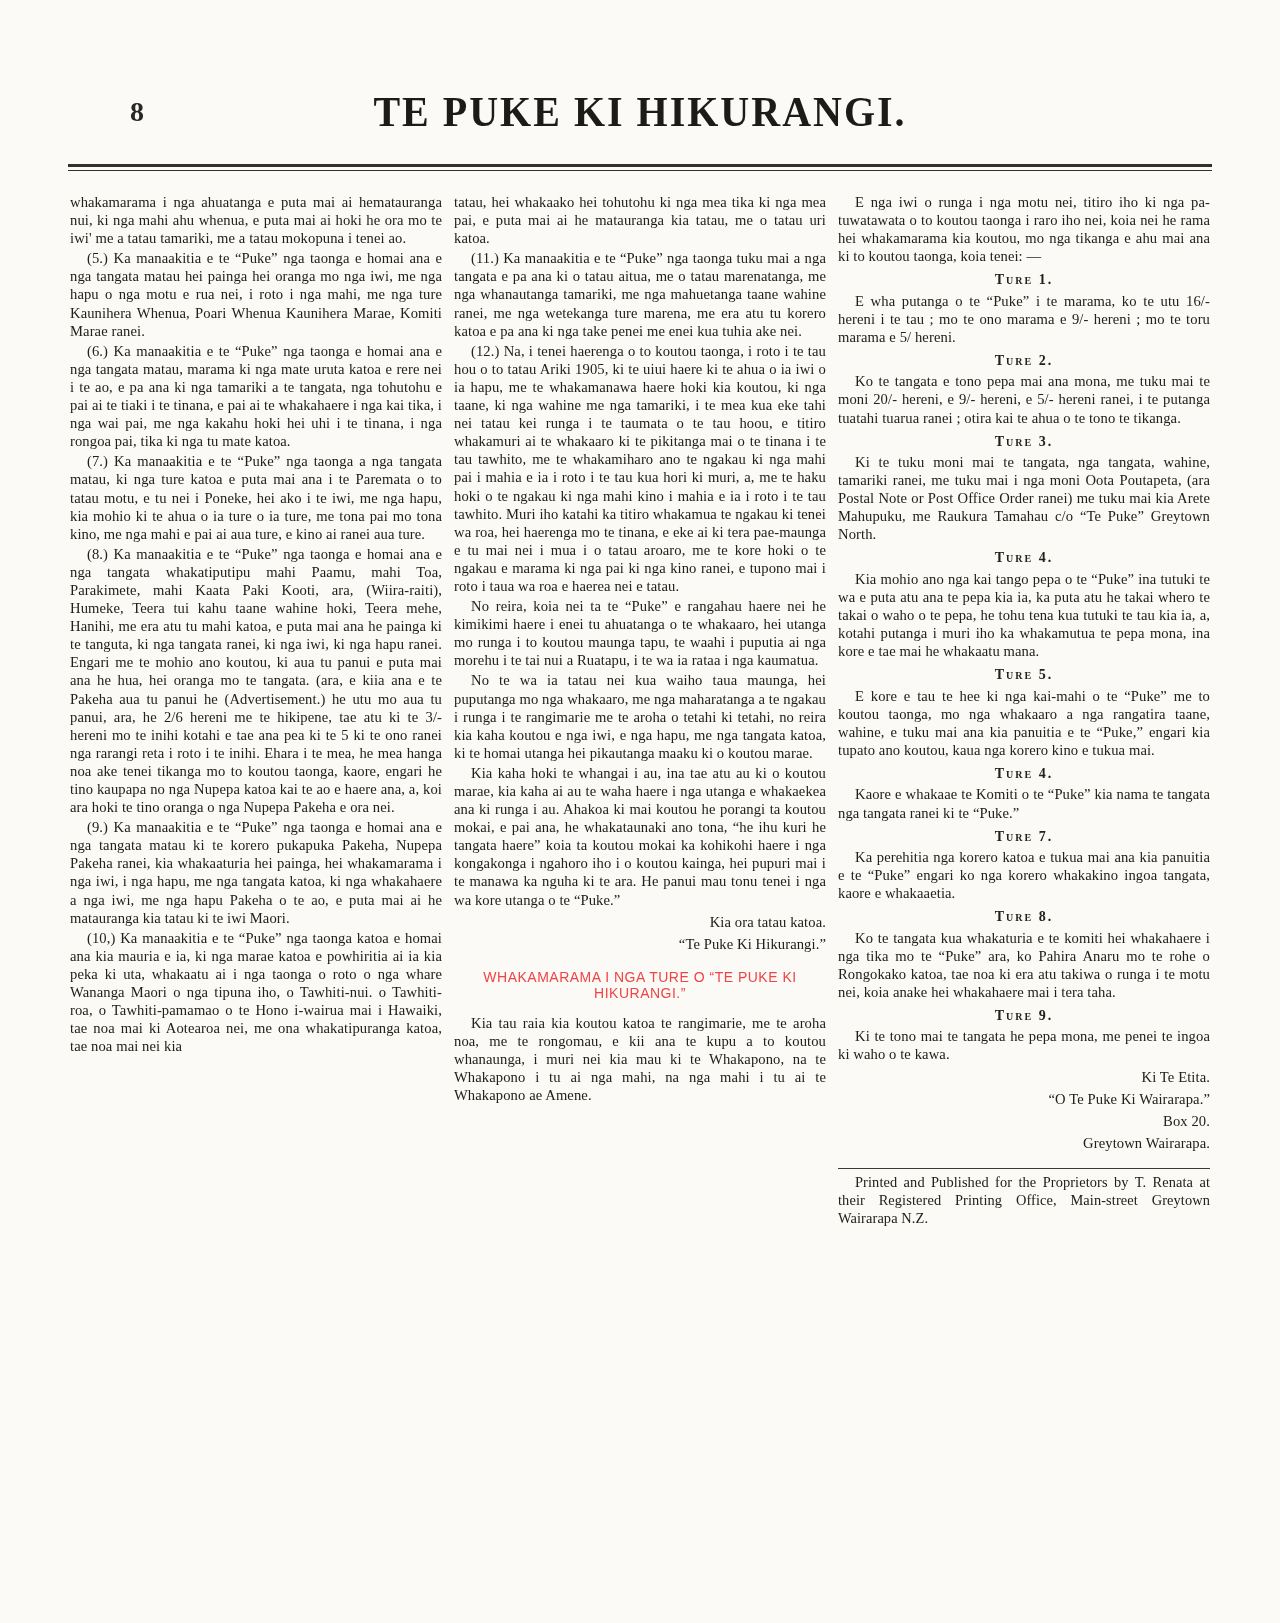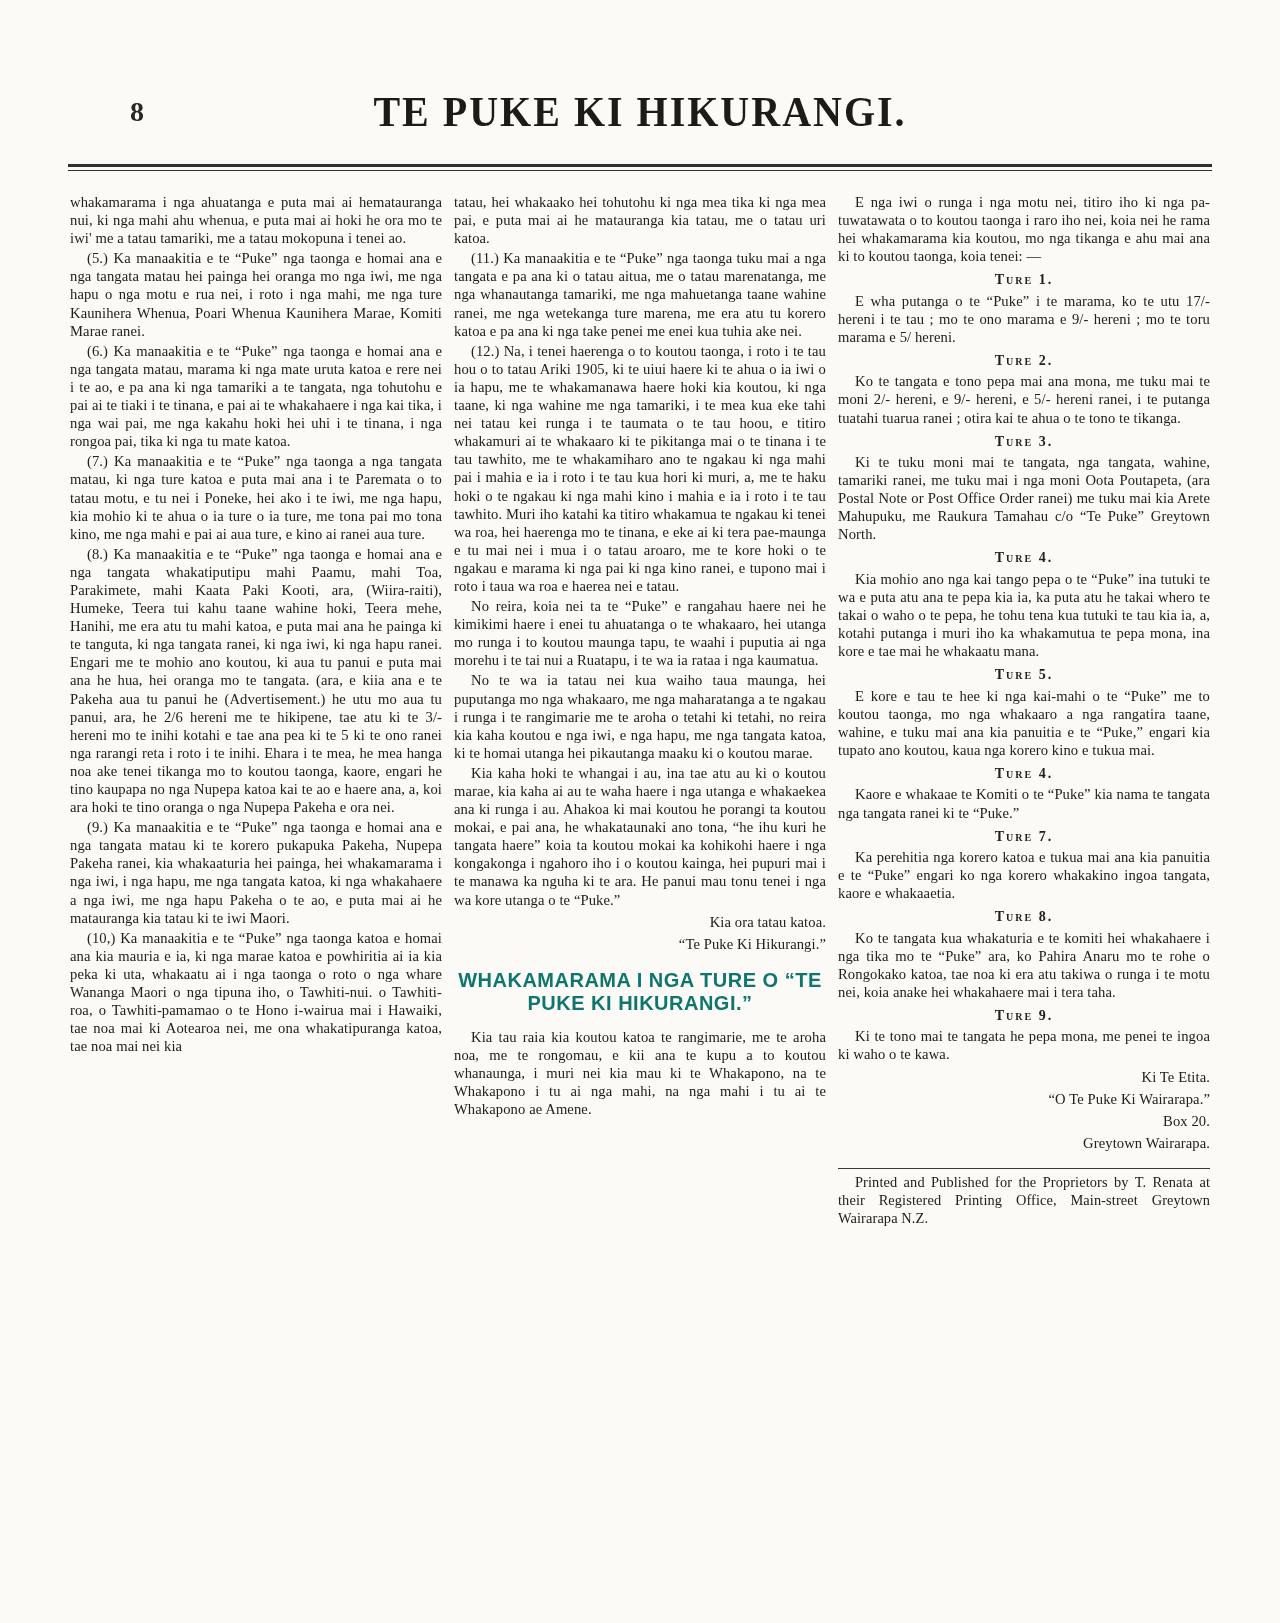--- a/index.html
+++ b/index.html
@@ -64,27 +64,27 @@
   .col p.center { text-align: right; text-indent: 0; margin: 4px 0; }
   .ture {
     text-align: center;
     font-variant: small-caps;
     letter-spacing: 2px;
     margin: 6px 0 3px 0;
     font-size: 14px;
   }
   .bighead {
     font-family: "Liberation Sans", sans-serif;
-    font-weight: bold;
-    font-size: 20px;
+    font-weight: normal;
+    font-size: 14px;
     line-height: 1.18;
     text-align: center;
     letter-spacing: 0.5px;
     margin: 16px 0 12px 0;
-    color: #0f766e;
+    color: #ef4444;
   }
   .imprint {
     margin-top: 16px;
     border-top: 1px solid #3a3832;
     padding-top: 5px;
     font-size: 14.4px;
   }
   .imprint p { margin: 0; text-indent: 17px; }
 </style>
 </head>
@@ -120,23 +120,23 @@
       <p class="ind">Kia kaha hoki te whangai i au, ina tae atu au ki o koutou marae, kia kaha ai au te waha haere i nga utanga e whakaekea ana ki runga i au. Ahakoa ki mai koutou he porangi ta koutou mokai, e pai ana, he whakataunaki ano tona, “he ihu kuri he tangata haere” koia ta koutou mokai ka kohikohi haere i nga kongakonga i ngahoro iho i o koutou kainga, hei pupuri mai i te manawa ka nguha ki te ara. He panui mau tonu tenei i nga wa kore utanga o te “Puke.”</p>
       <p class="center">Kia ora tatau katoa.</p>
       <p class="center">“Te Puke Ki Hikurangi.”</p>
       <h2 class="bighead">WHAKAMARAMA I NGA TURE O “TE PUKE KI HIKURANGI.”</h2>
       <p class="ind">Kia tau raia kia koutou katoa te rangimarie, me te aroha noa, me te rongomau, e kii ana te kupu a to koutou whanaunga, i muri nei kia mau ki te Whakapono, na te Whakapono i tu ai nga mahi, na nga mahi i tu ai te Whakapono ae Amene.</p>
     </section>
 
     <section class="col">
       <p class="ind">E nga iwi o runga i nga motu nei, titiro iho ki nga pa-tuwatawata o to koutou taonga i raro iho nei, koia nei he rama hei whakamarama kia koutou, mo nga tikanga e ahu mai ana ki to koutou taonga, koia tenei: —</p>
       <h3 class="ture">Ture 1.</h3>
-      <p class="ind">E wha putanga o te “Puke” i te marama, ko te utu 17/- hereni i te tau ; mo te ono marama e 9/- hereni ; mo te toru marama e 5/ hereni.</p>
+      <p class="ind">E wha putanga o te “Puke” i te marama, ko te utu 16/- hereni i te tau ; mo te ono marama e 9/- hereni ; mo te toru marama e 5/ hereni.</p>
       <h3 class="ture">Ture 2.</h3>
-      <p class="ind">Ko te tangata e tono pepa mai ana mona, me tuku mai te moni 2/- hereni, e 9/- hereni, e 5/- hereni ranei, i te putanga tuatahi tuarua ranei ; otira kai te ahua o te tono te tikanga.</p>
+      <p class="ind">Ko te tangata e tono pepa mai ana mona, me tuku mai te moni 20/- hereni, e 9/- hereni, e 5/- hereni ranei, i te putanga tuatahi tuarua ranei ; otira kai te ahua o te tono te tikanga.</p>
       <h3 class="ture">Ture 3.</h3>
       <p class="ind">Ki te tuku moni mai te tangata, nga tangata, wahine, tamariki ranei, me tuku mai i nga moni Oota Poutapeta, (ara Postal Note or Post Office Order ranei) me tuku mai kia Arete Mahupuku, me Raukura Tamahau c/o “Te Puke” Greytown North.</p>
       <h3 class="ture">Ture 4.</h3>
       <p class="ind">Kia mohio ano nga kai tango pepa o te “Puke” ina tutuki te wa e puta atu ana te pepa kia ia, ka puta atu he takai whero te takai o waho o te pepa, he tohu tena kua tutuki te tau kia ia, a, kotahi putanga i muri iho ka whakamutua te pepa mona, ina kore e tae mai he whakaatu mana.</p>
       <h3 class="ture">Ture 5.</h3>
       <p class="ind">E kore e tau te hee ki nga kai-mahi o te “Puke” me to koutou taonga, mo nga whakaaro a nga rangatira taane, wahine, e tuku mai ana kia panuitia e te “Puke,” engari kia tupato ano koutou, kaua nga korero kino e tukua mai.</p>
       <h3 class="ture">Ture 4.</h3>
       <p class="ind">Kaore e whakaae te Komiti o te “Puke” kia nama te tangata nga tangata ranei ki te “Puke.”</p>
       <h3 class="ture">Ture 7.</h3>
       <p class="ind">Ka perehitia nga korero katoa e tukua mai ana kia panuitia e te “Puke” engari ko nga korero whakakino ingoa tangata, kaore e whakaaetia.</p>

